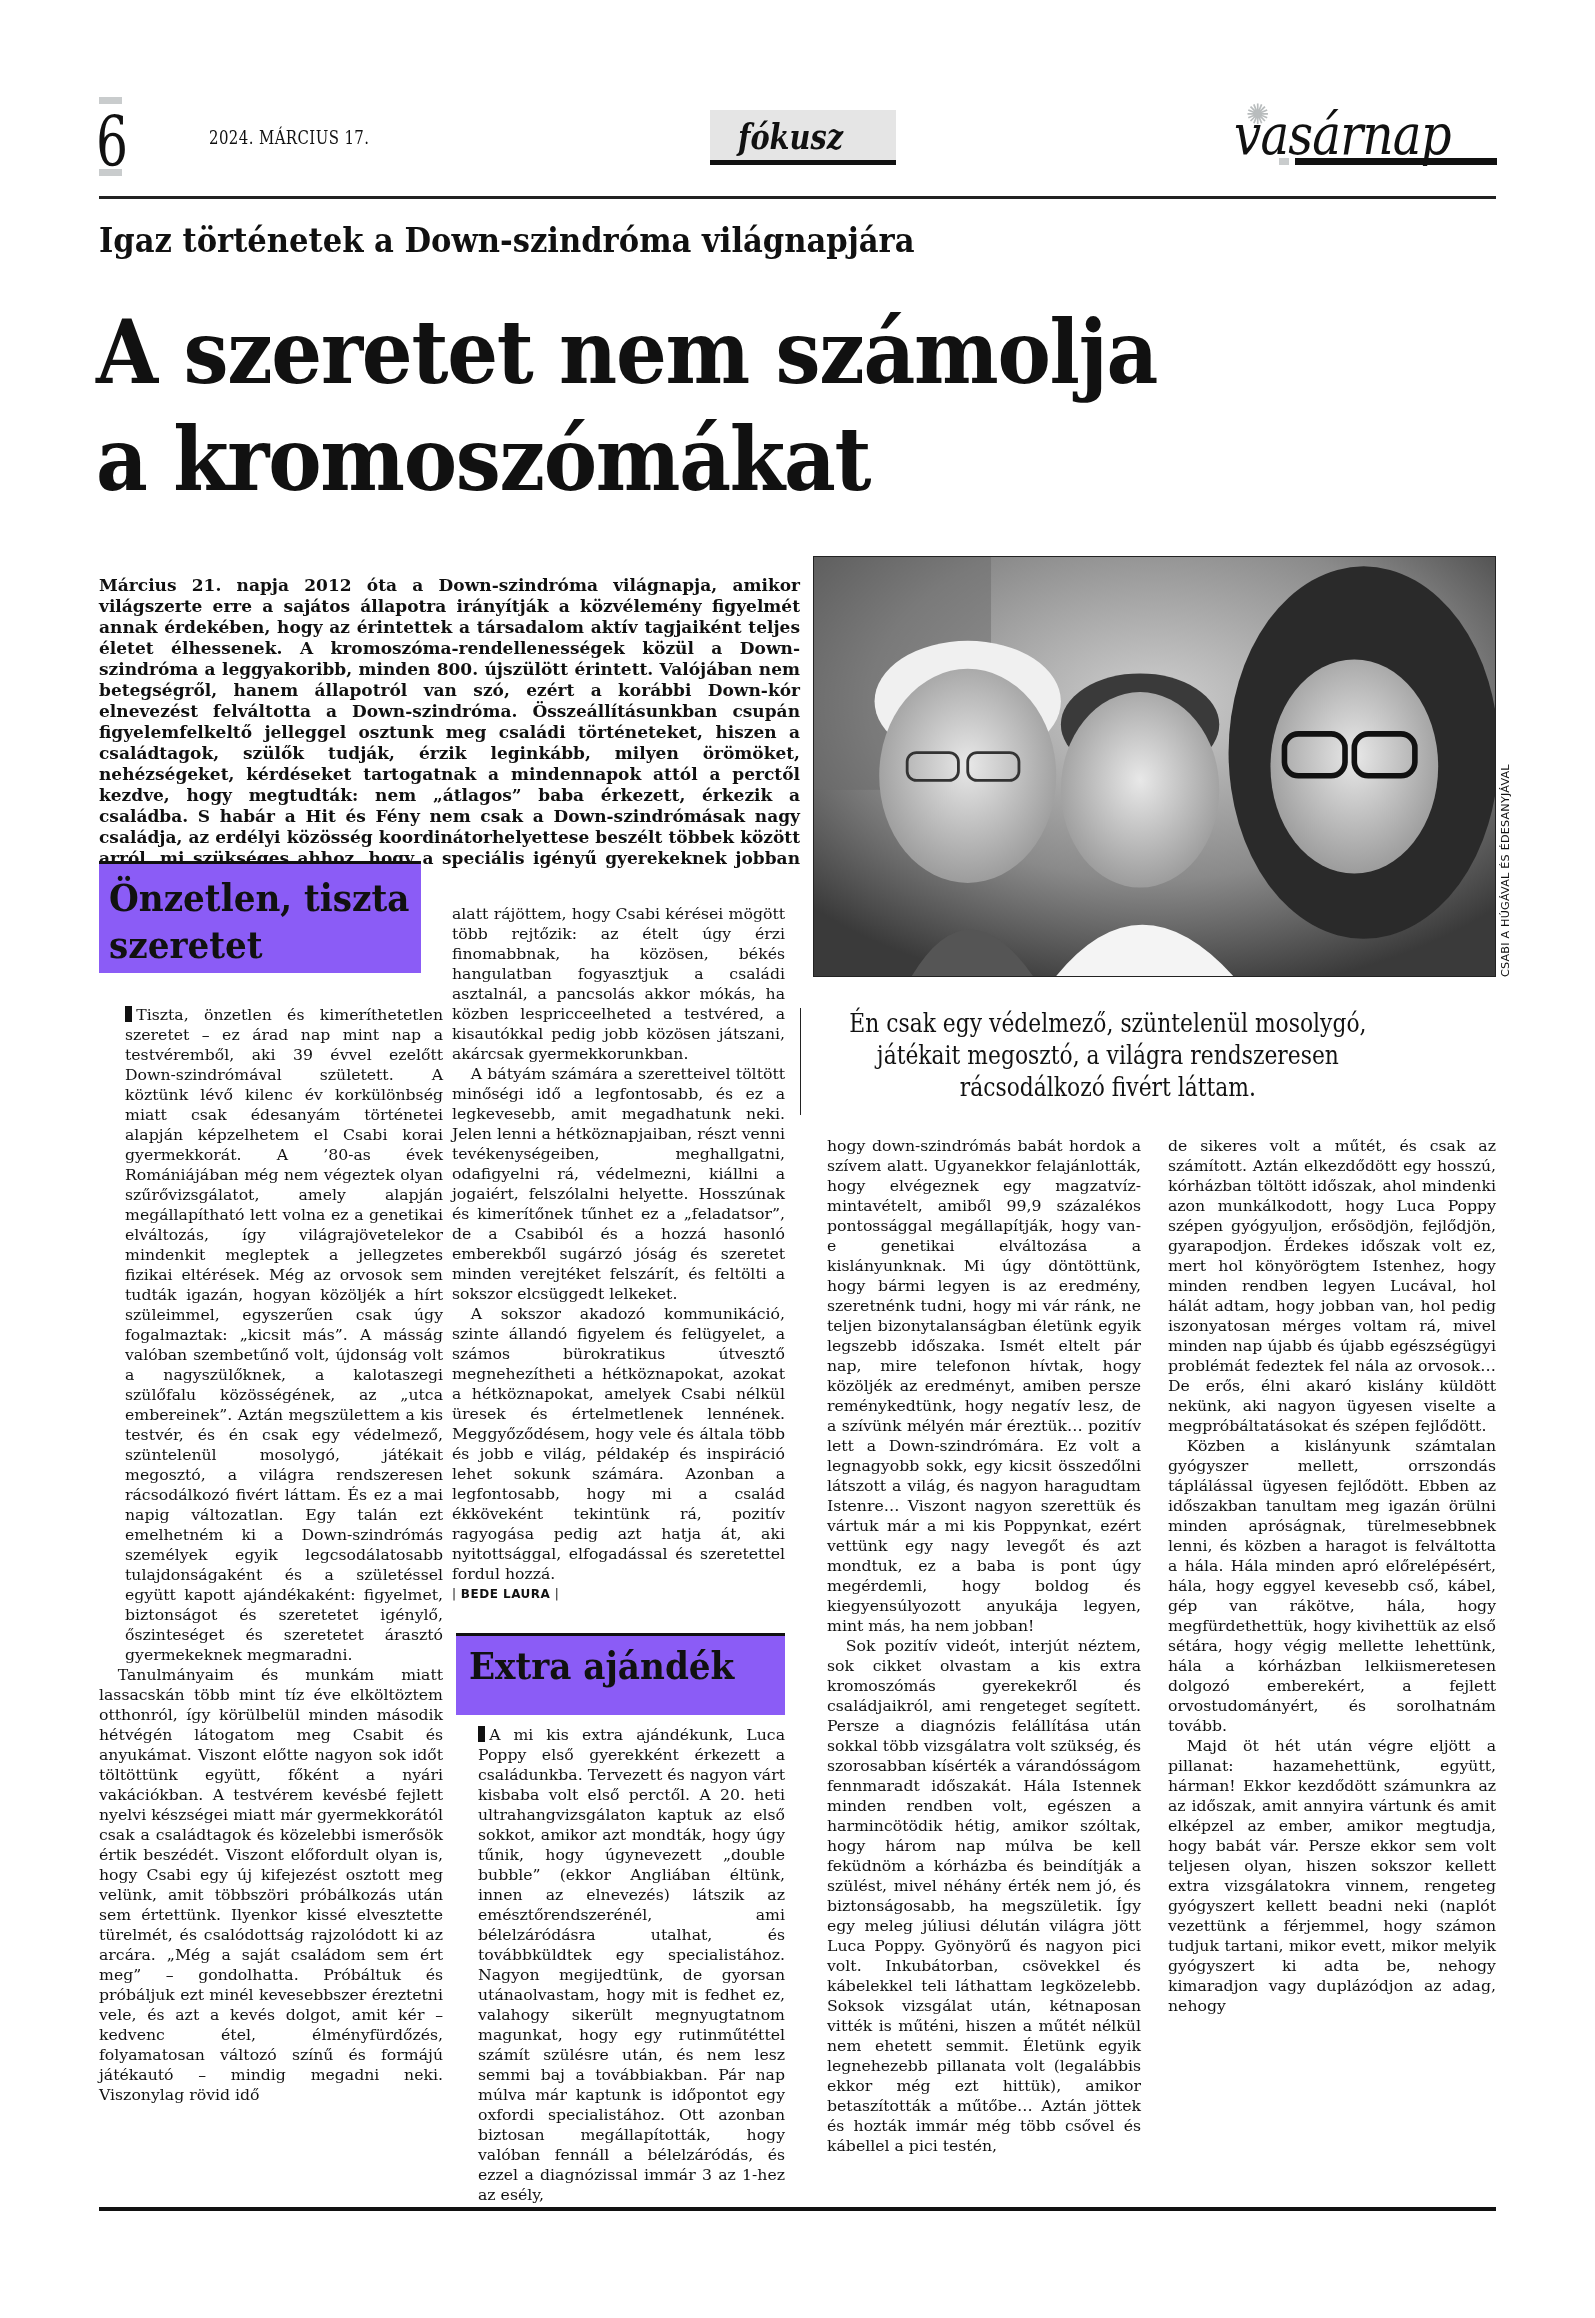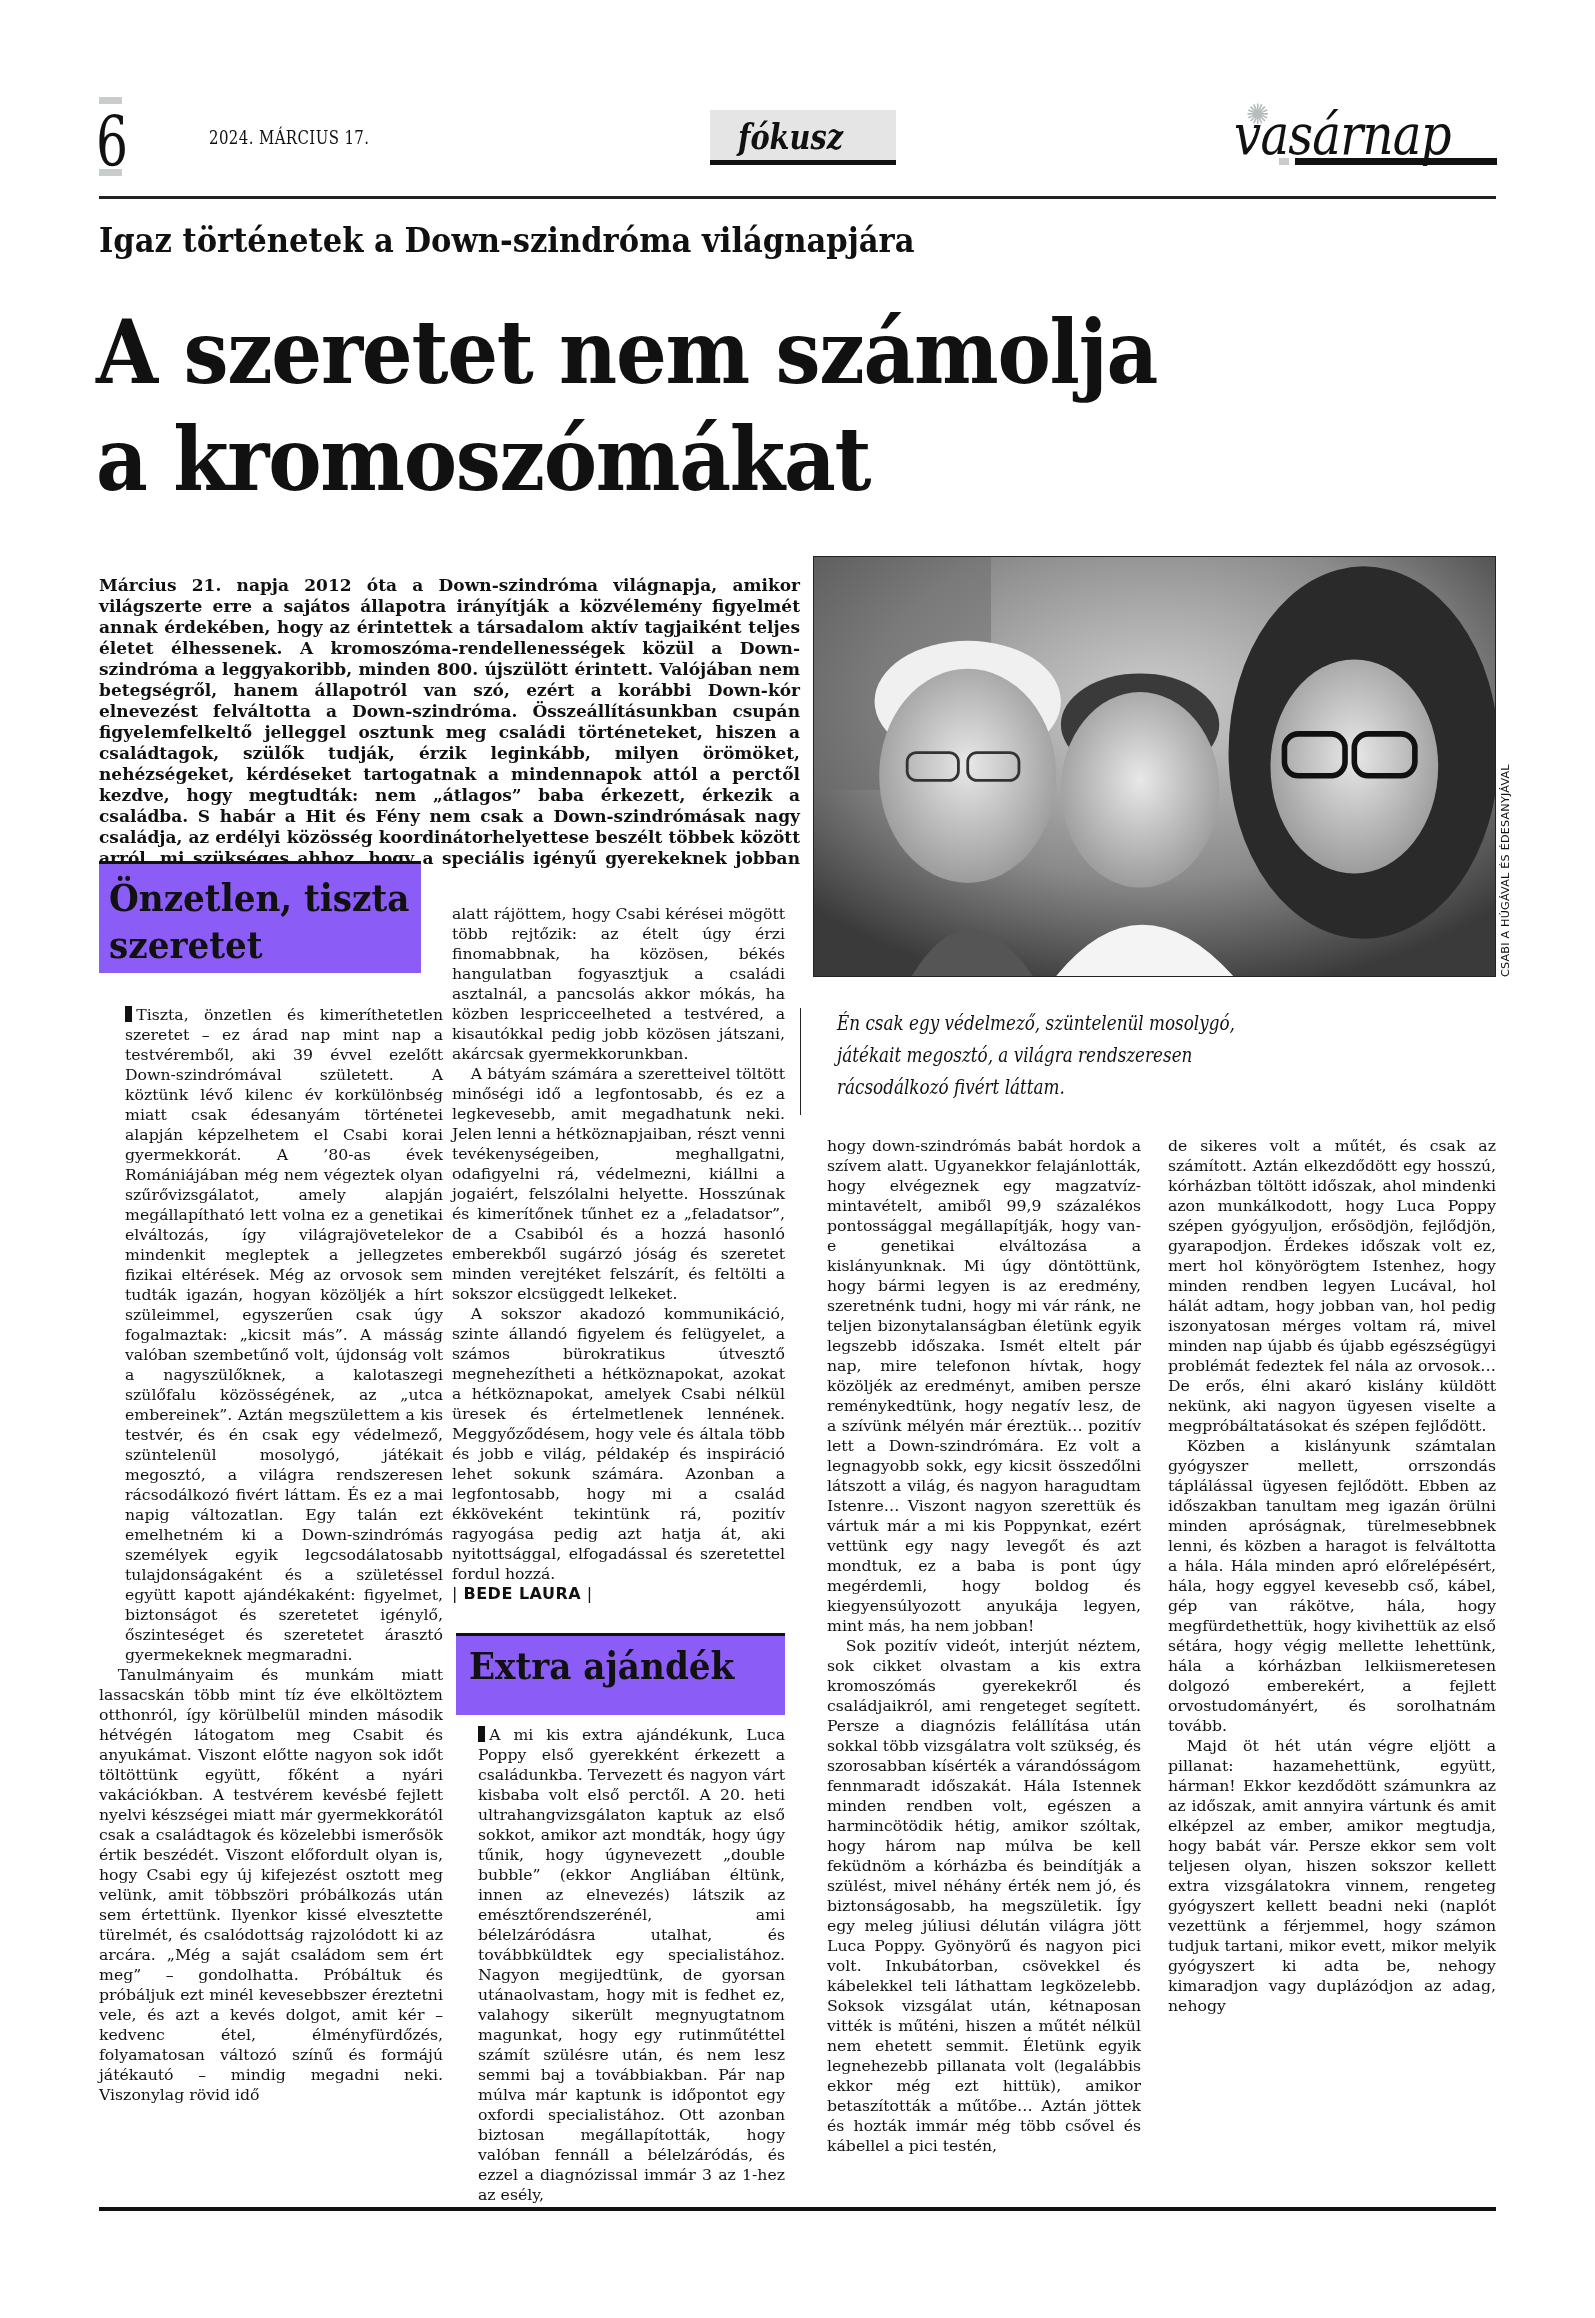--- a/index.html
+++ b/index.html
@@ -21,31 +21,31 @@
   .headline { position:absolute; left:96px; top:299px; font-family:"DejaVu Serif", serif; font-weight:bold; font-size:87px; line-height:107px; letter-spacing:-1.4px; transform:scaleX(0.92); transform-origin:left top; white-space:nowrap; }
   
   .lead { position:absolute; left:99px; top:551px; width:701px; font-family:"DejaVu Serif", serif; font-weight:bold; font-size:17px; line-height:21px; text-align:justify;margin-top:24px; }
   .lead p { margin:0; }
   
   .photo { position:absolute; left:813px; top:556px; width:683px; height:421px; background:#6b6b6b; overflow:hidden; border:0.9px solid #222; box-sizing:border-box; }
   .photo svg { width:100%; height:100%; display:block; }
   .credit { position:absolute; left:1499px; top:977px; font-family:"DejaVu Sans", sans-serif; font-size:11.2px; transform:rotate(-90deg); transform-origin:left top; white-space:nowrap; letter-spacing:0.2px; }
   
   .quote-bar { position:absolute; left:800px; top:1008px; width:1.4px; height:107px; background:#222; }
-  .quote { position:absolute; left:837px; top:1007px; width:645px; font-family:"DejaVu Serif", serif; font-style:italic; font-size:20px; line-height:32px; text-align:left; }
+  .quote { position:absolute; left:837px; top:1007px; width:645px; font-family:"DejaVu Serif", serif; font-size:26px; line-height:32px; text-align:center; }
   .quote-line { display:block; white-space:nowrap; transform:scaleX(0.84); transform-origin:left top; }
   
   .subhead { position:absolute; background:#8b5cf6; border-top:3.7px solid #111; box-sizing:border-box; }
   .subhead span { display:block; font-family:"DejaVu Serif", serif; font-weight:bold; font-size:38px; line-height:47px; transform:scaleX(0.9); transform-origin:left top; white-space:nowrap; }
   
   .col { position:absolute; font-family:"DejaVu Serif", serif; font-size:15.7px; line-height:20px; text-align:justify; hyphens:manual; }
   .col p { margin:0; text-indent:18.7px; }
   .col p.first { text-indent:0;margin-left:26px; }
   .col p.first::before { content:""; display:inline-block; width:6.5px; height:16px; background:#111; margin-right:4.7px; vertical-align:-1.9px; }
-  .byline { font-family:"DejaVu Sans", sans-serif; font-weight:bold; font-size:16px; letter-spacing:0.5px; }
+  .byline { font-family:"DejaVu Sans", sans-serif; font-weight:bold; font-size:12px; letter-spacing:0.5px; }
   .byline .sep { font-weight:normal; }
   .bottom-rule { position:absolute; left:99px; top:2207px; width:1397px; height:3.7px; background:#111; }
 </style>
 </head>
 <body>
 
 <div class="pgnum-bar" style="top:97px"></div>
 <div class="pgnum">6</div>
 <div class="pgnum-bar" style="top:169px"></div>
 <div class="date">2024. MÁRCIUS 17.</div>

